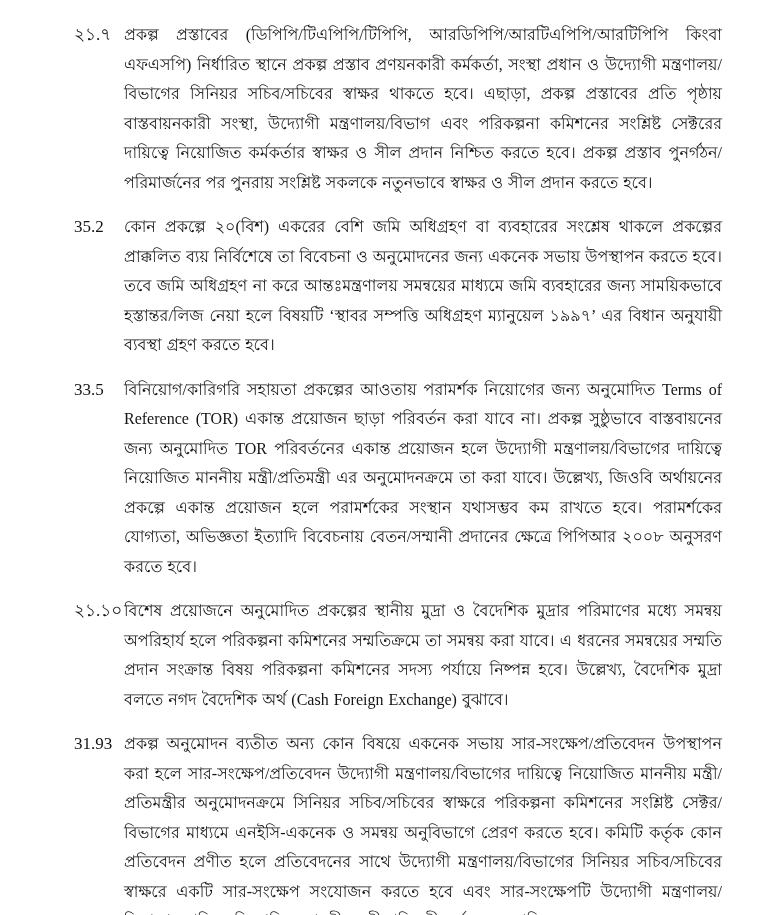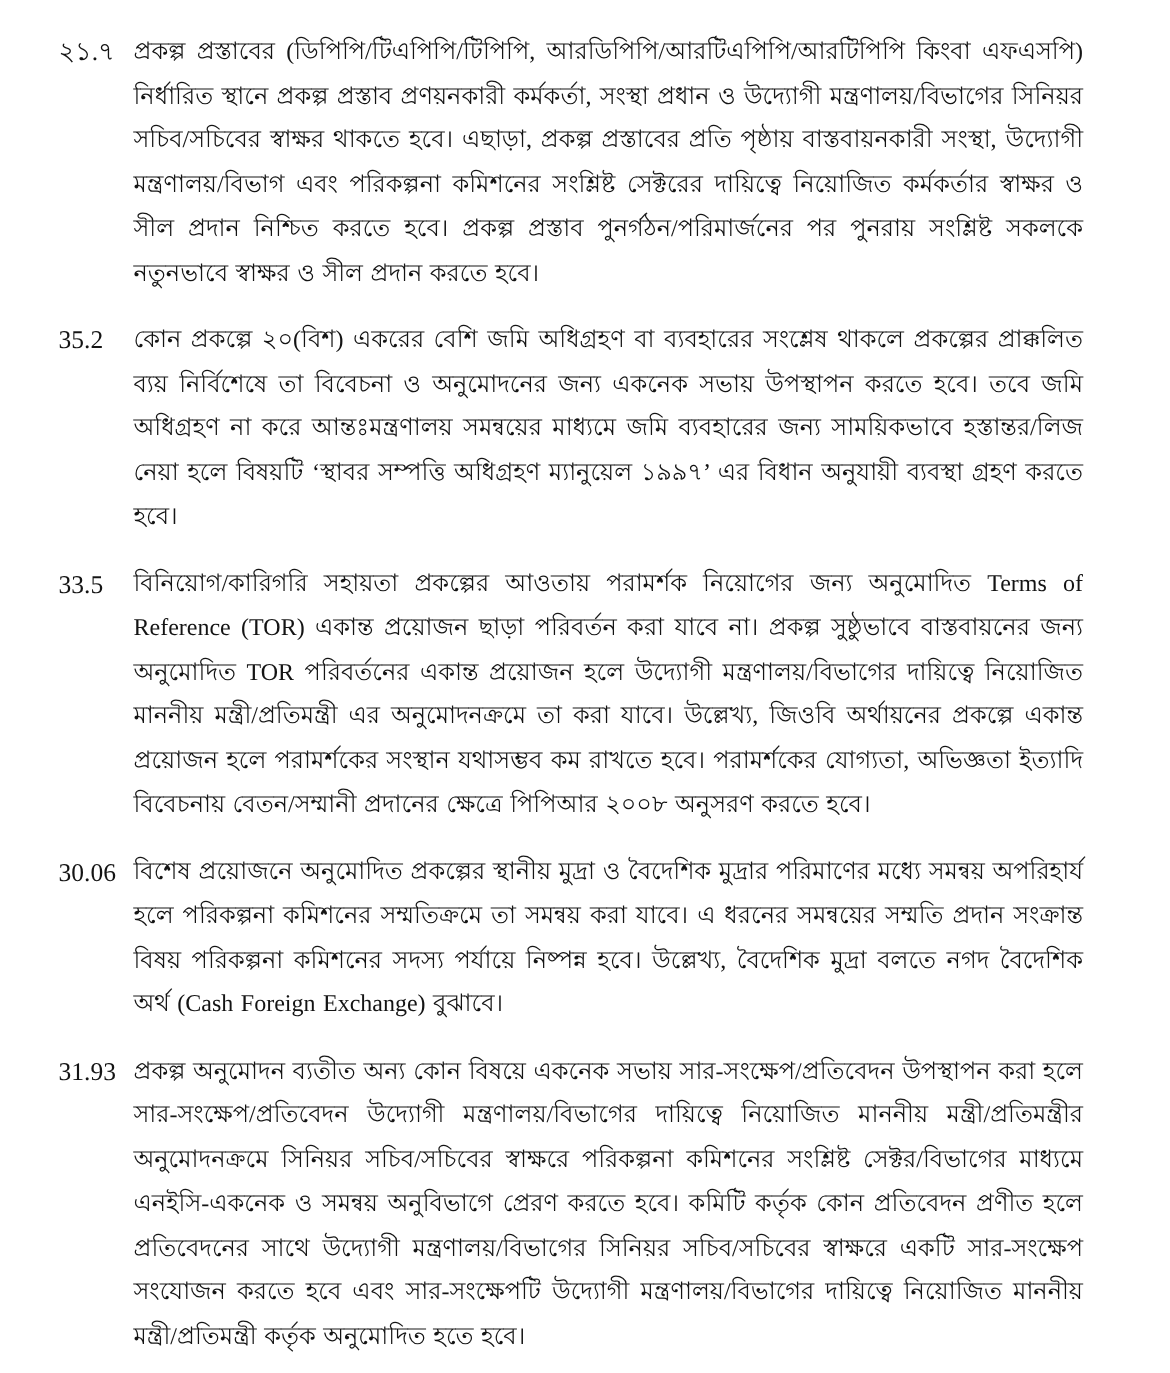--- a/index.html
+++ b/index.html
@@ -12,21 +12,21 @@
     height: 915px;
     background: #ffffff;
     color: #141414;
     font-family: "Liberation Serif", "DejaVu Serif", serif;
     overflow: hidden;
     position: relative;
   }
   .page {
     width: 780px;
     height: 915px;
-    padding: 20px 58px 0 39px;
+    padding: 20px 58px 0 74px;
     position: relative;
   }
   .section {
     display: flex;
     align-items: flex-start;
     margin-bottom: 15px;
   }
   .section-number {
     flex: 0 0 50px;
     width: 50px;
@@ -67,21 +67,21 @@
     <div class="section-number">35.2</div>
     <div class="section-text">কোন প্রকল্পে ২০(বিশ) একরের বেশি জমি অধিগ্রহণ বা ব্যবহারের সংশ্লেষ থাকলে প্রকল্পের প্রাক্কলিত ব্যয় নির্বিশেষে তা বিবেচনা ও অনুমোদনের জন্য একনেক সভায় উপস্থাপন করতে হবে। তবে জমি অধিগ্রহণ না করে আন্তঃমন্ত্রণালয় সমন্বয়ের মাধ্যমে জমি ব্যবহারের জন্য সাময়িকভাবে হস্তান্তর/লিজ নেয়া হলে বিষয়টি ‘স্থাবর সম্পত্তি অধিগ্রহণ ম্যানুয়েল ১৯৯৭’ এর বিধান অনুযায়ী ব্যবস্থা গ্রহণ করতে হবে।</div>
   </div>
 
   <div class="section">
     <div class="section-number">33.5</div>
     <div class="section-text">বিনিয়োগ/কারিগরি সহায়তা প্রকল্পের আওতায় পরামর্শক নিয়োগের জন্য অনুমোদিত Terms of Reference (TOR) একান্ত প্রয়োজন ছাড়া পরিবর্তন করা যাবে না। প্রকল্প সুষ্ঠুভাবে বাস্তবায়নের জন্য অনুমোদিত TOR পরিবর্তনের একান্ত প্রয়োজন হলে উদ্যোগী মন্ত্রণালয়/বিভাগের দায়িত্বে নিয়োজিত মাননীয় মন্ত্রী/প্রতিমন্ত্রী এর অনুমোদনক্রমে তা করা যাবে। উল্লেখ্য, জিওবি অর্থায়নের প্রকল্পে একান্ত প্রয়োজন হলে পরামর্শকের সংস্থান যথাসম্ভব কম রাখতে হবে। পরামর্শকের যোগ্যতা, অভিজ্ঞতা ইত্যাদি বিবেচনায় বেতন/সম্মানী প্রদানের ক্ষেত্রে পিপিআর ২০০৮ অনুসরণ করতে হবে।</div>
   </div>
 
   <div class="section">
-    <div class="section-number">30.06</div>
+    <div class="section-number">২১.১০</div>
     <div class="section-text">বিশেষ প্রয়োজনে অনুমোদিত প্রকল্পের স্থানীয় মুদ্রা ও বৈদেশিক মুদ্রার পরিমাণের মধ্যে সমন্বয় অপরিহার্য হলে পরিকল্পনা কমিশনের সম্মতিক্রমে তা সমন্বয় করা যাবে। এ ধরনের সমন্বয়ের সম্মতি প্রদান সংক্রান্ত বিষয় পরিকল্পনা কমিশনের সদস্য পর্যায়ে নিষ্পন্ন হবে। উল্লেখ্য, বৈদেশিক মুদ্রা বলতে নগদ বৈদেশিক অর্থ (Cash Foreign Exchange) বুঝাবে।</div>
   </div>
 
   <div class="section">
     <div class="section-number">31.93</div>
     <div class="section-text">প্রকল্প অনুমোদন ব্যতীত অন্য কোন বিষয়ে একনেক সভায় সার-সংক্ষেপ/প্রতিবেদন উপস্থাপন করা হলে সার-সংক্ষেপ/প্রতিবেদন উদ্যোগী মন্ত্রণালয়/বিভাগের দায়িত্বে নিয়োজিত মাননীয় মন্ত্রী/প্রতিমন্ত্রীর অনুমোদনক্রমে সিনিয়র সচিব/সচিবের স্বাক্ষরে পরিকল্পনা কমিশনের সংশ্লিষ্ট সেক্টর/বিভাগের মাধ্যমে এনইসি-একনেক ও সমন্বয় অনুবিভাগে প্রেরণ করতে হবে। কমিটি কর্তৃক কোন প্রতিবেদন প্রণীত হলে প্রতিবেদনের সাথে উদ্যোগী মন্ত্রণালয়/বিভাগের সিনিয়র সচিব/সচিবের স্বাক্ষরে একটি সার-সংক্ষেপ সংযোজন করতে হবে এবং সার-সংক্ষেপটি উদ্যোগী মন্ত্রণালয়/বিভাগের দায়িত্বে নিয়োজিত মাননীয় মন্ত্রী/প্রতিমন্ত্রী কর্তৃক অনুমোদিত হতে হবে।</div>
   </div>
 
 
 </div>

